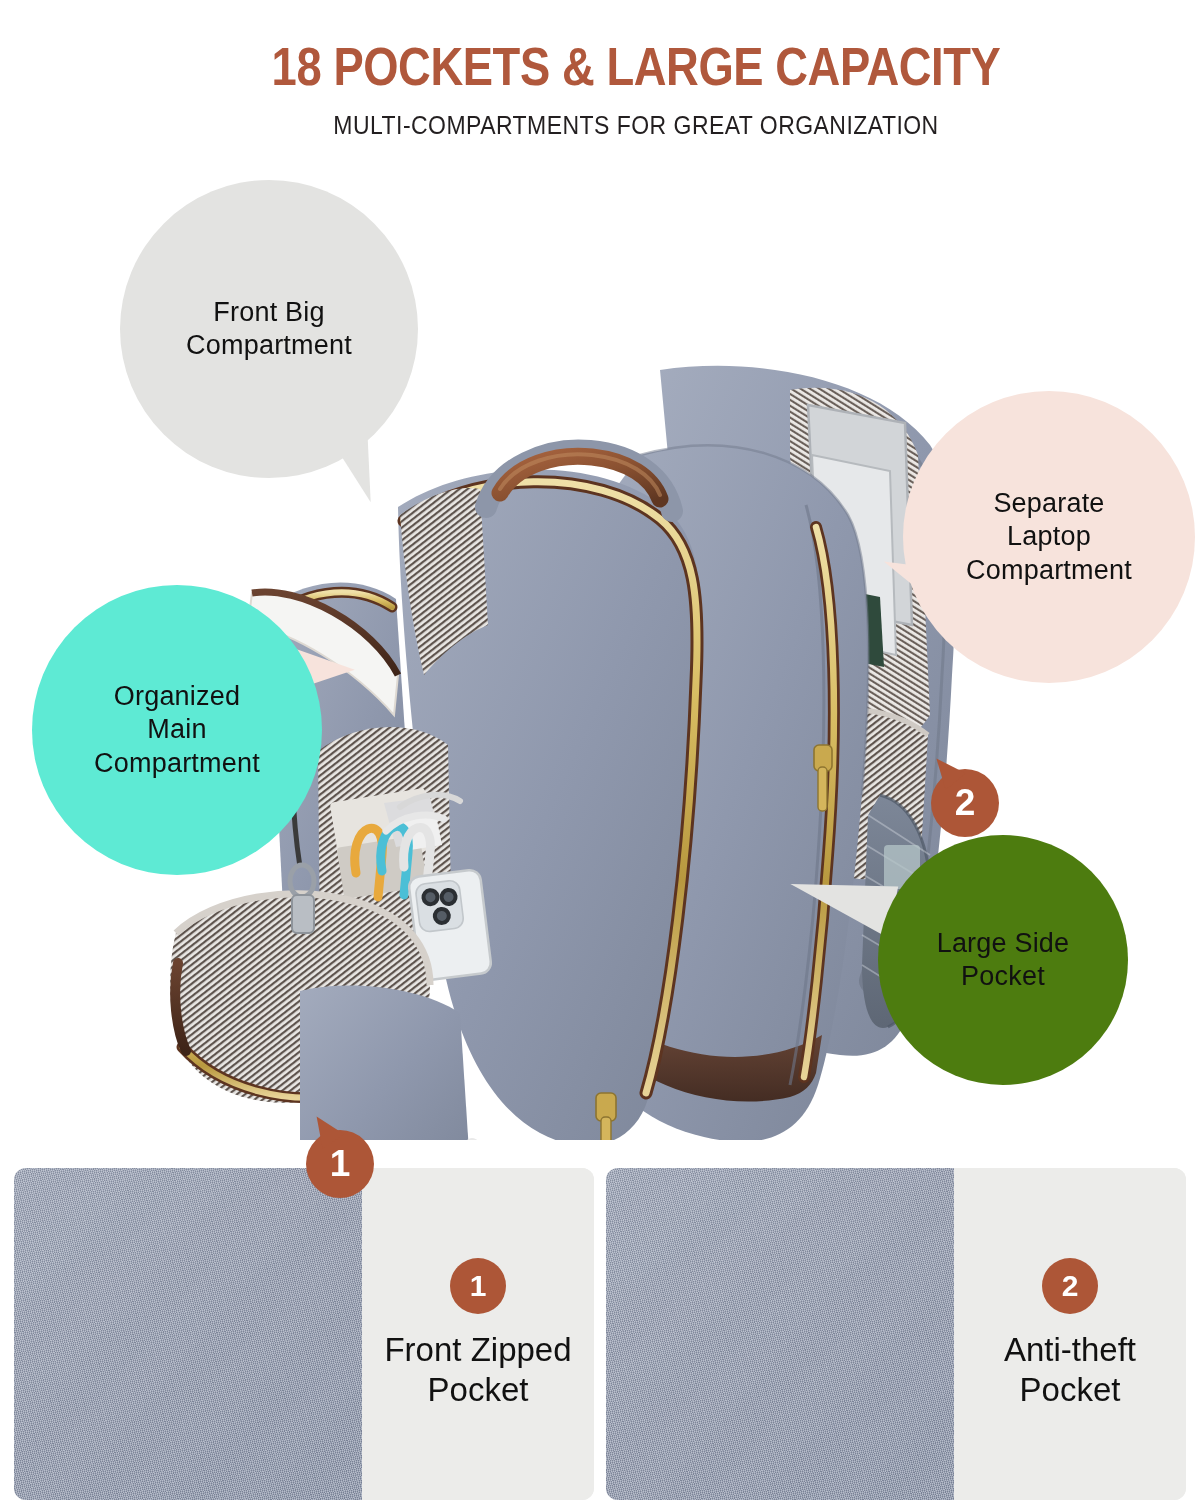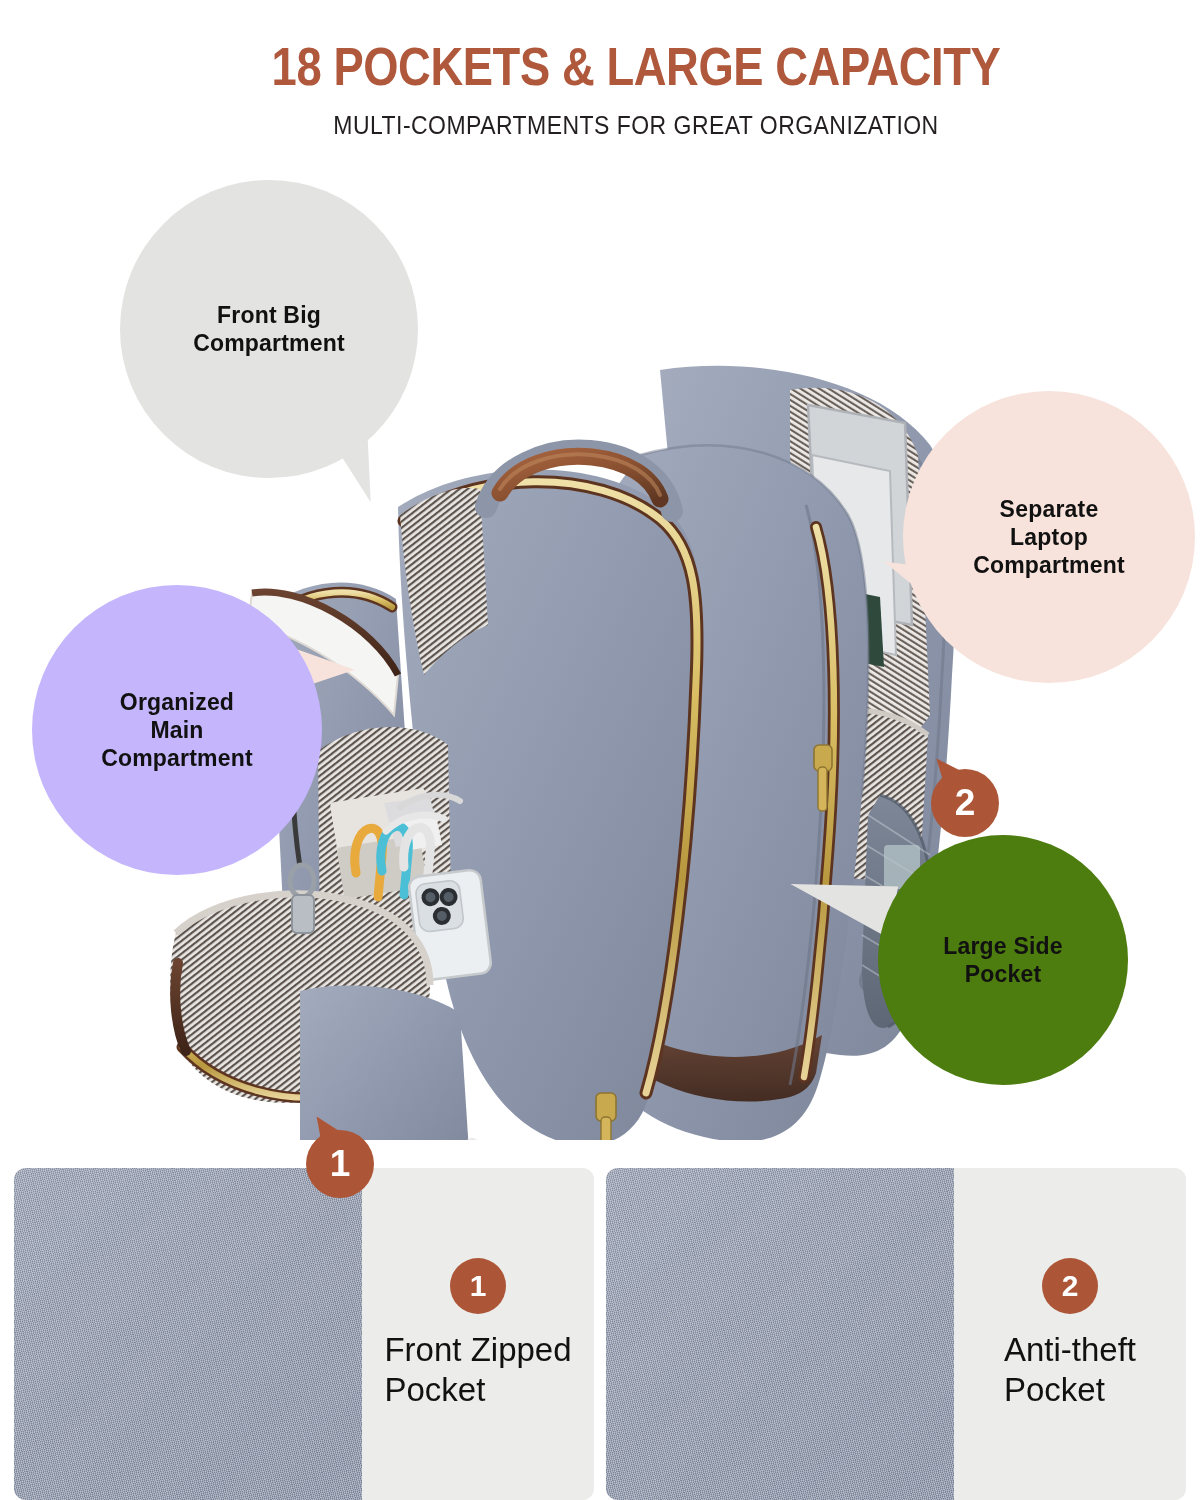--- a/index.html
+++ b/index.html
@@ -48,39 +48,39 @@
   
   .bubble {
     position:absolute;
     border-radius:50%;
     display:flex; align-items:center; justify-content:center;
     text-align:center;
     color:#111111;
     line-height:1.23;
     z-index:30;
   }
-  .bubble .btext { padding:0 14px; font-size:23px; font-weight:700; letter-spacing:0.2px; }
+  .bubble .btext { padding:0 14px; font-size:27px; font-weight:400; letter-spacing:0.2px; }
 
   .bubble-tail {
     position:absolute;
     width:0; height:0;
     z-index:29;
   }
 
   #bubble-front   { left:120px;  top:25px;   width:298px; height:298px; background:#e3e3e1; }
   #tail-front     { left:330px;  top:260px;  border-left:30px solid transparent;
                     border-right:18px solid transparent; border-top:90px solid #e3e3e1;
                     transform:rotate(-14deg); }
 
   #bubble-laptop  { left:903px;  top:236px;  width:292px; height:292px; background:#f7e3dc; }
   #tail-laptop    { left:880px;  top:400px;  border-top:22px solid transparent;
                     border-bottom:26px solid transparent; border-right:84px solid #f7e3dc;
                     transform:rotate(22deg); }
 
-  #bubble-main    { left:32px;   top:430px;  width:290px; height:290px; background:#c4b5fd; }
+  #bubble-main    { left:32px;   top:430px;  width:290px; height:290px; background:#5eead4; }
   #tail-main      { left:262px;  top:488px;  border-top:22px solid transparent;
                     border-bottom:42px solid transparent; border-left:92px solid #f7e3dc;
                     transform:rotate(6deg); }
 
   #bubble-side    { left:878px;  top:680px;  width:250px; height:250px; background:#4d7c0f; }
   #tail-side      { left:788px;  top:720px;  border-top:20px solid transparent;
                     border-bottom:32px solid transparent; border-right:106px solid #e3e3e1;
                     transform:rotate(12deg); }
 
   
@@ -137,21 +137,21 @@
     gap:16px;
     padding:0 8px;
   }
   .panel-badge {
     width:56px; height:56px; border-radius:50%;
     background:#ad5637; color:#fff;
     display:flex; align-items:center; justify-content:center;
     font-size:30px; font-weight:bold;
   }
   .panel-label {
-    font-size:33px; color:#111; text-align:left; line-height:1.2;
+    font-size:33px; color:#111; text-align:center; line-height:1.2;
   }
 
   
   .fabric {
     position:absolute; inset:0;
     background:
       repeating-linear-gradient(76deg, rgba(255,255,255,.26) 0 1px, rgba(0,0,0,.05) 1px 2px),
       repeating-linear-gradient(168deg, rgba(255,255,255,.18) 0 1px, rgba(0,0,0,.06) 1px 2px),
       linear-gradient(150deg,#97a0b4 0%, #8e97ac 45%, #858fa6 100%);
   }

